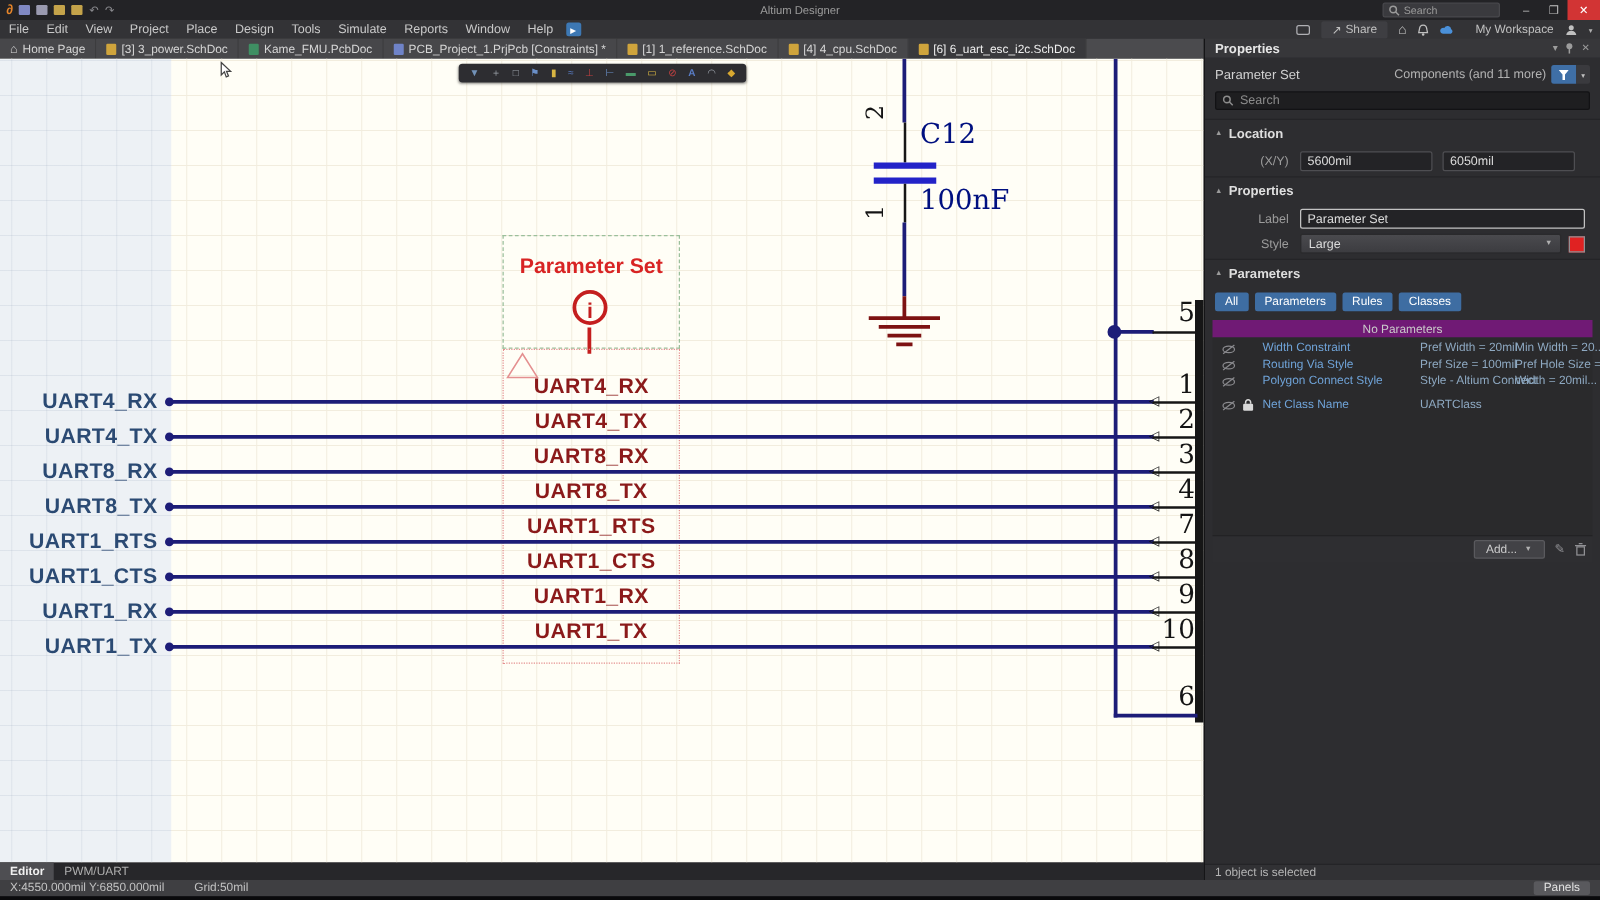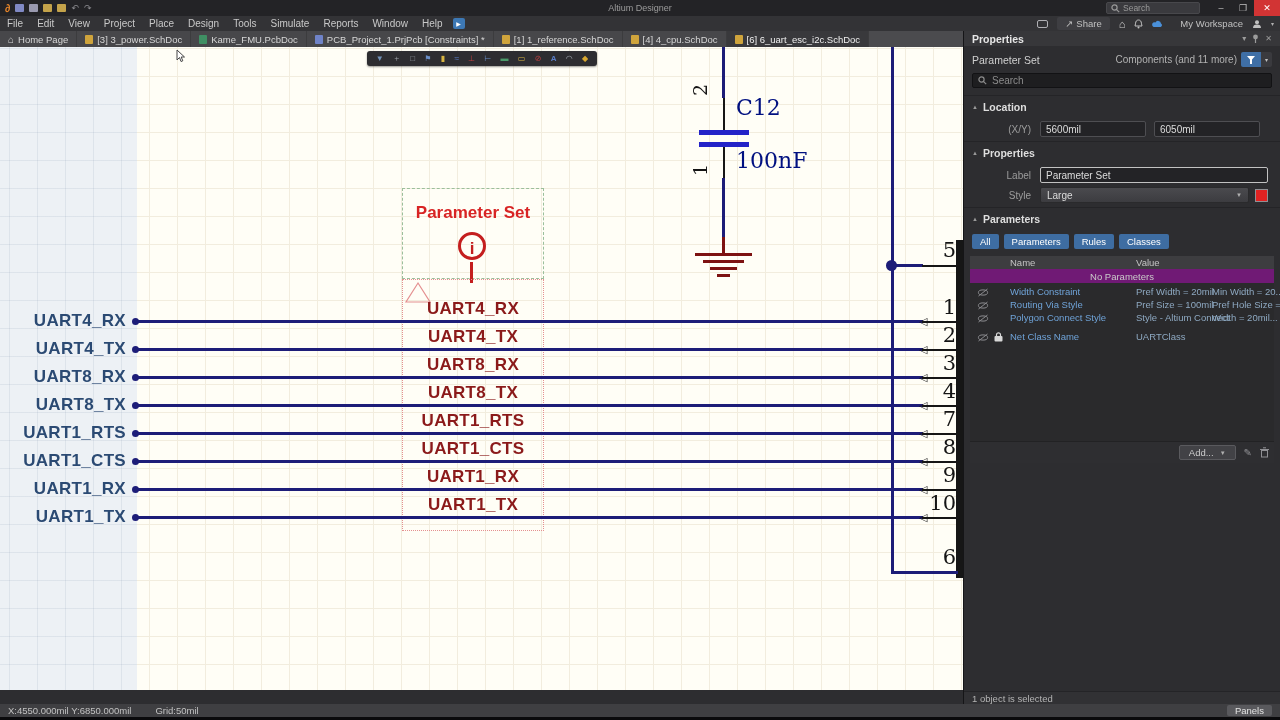--- a/index.html
+++ b/index.html
@@ -412,24 +412,20 @@
     <div class="sect-h">
       <span class="tri">▲</span>
       <span>Parameters</span>
     </div>
     <div class="pbtns">
       <span class="pbtn">All</span>
       <span class="pbtn">Parameters</span>
       <span class="pbtn">Rules</span>
       <span class="pbtn">Classes</span>
     </div>
-    <div class="ptable-h">
-      <span class="c1">Name</span>
-      <span class="c2">Value</span>
-    </div>
     <div class="noparams">No Parameters</div>
 
     <div class="rulelist">
       <div class="rrow" style="top:2px">
         <svg class="eye" width="12" height="9">
             <ellipse cx="6" cy="4.5" rx="4.6" ry="2.6" fill="none" stroke="#8a8a8e" stroke-width="1"></ellipse>
             <line x1="1.5" y1="8" x2="10.5" y2="1" stroke="#8a8a8e" stroke-width="1"></line>
           </svg>
         <span class="rname">Width Constraint</span>
         <span class="rv1">Pref Width = 20mil</span>
@@ -476,20 +472,24 @@
       <svg width="9" height="11">
           <line x1="0" y1="2.5" x2="9" y2="2.5" stroke="#909094" stroke-width="1"></line>
           <line x1="3" y1="0.8" x2="6" y2="0.8" stroke="#909094" stroke-width="1"></line>
           <rect x="1.5" y="3.5" width="6" height="6.5" fill="none" stroke="#909094" stroke-width="1"></rect>
         </svg>
     </div>
 
     <div class="panel-status">1 object is selected</div>
   </div>
 
+  <div class="edittabs">
+    <span class="etab active">Editor</span>
+    <span class="etab">PWM/UART</span>
+  </div>
 
   <div class="statusbar">
     <span>X:4550.000mil Y:6850.000mil</span>
     <span>Grid:50mil</span>
     <span class="panelsbtn">Panels</span>
   </div>
   <div class="bstrip"></div>
 
 </div>
 

